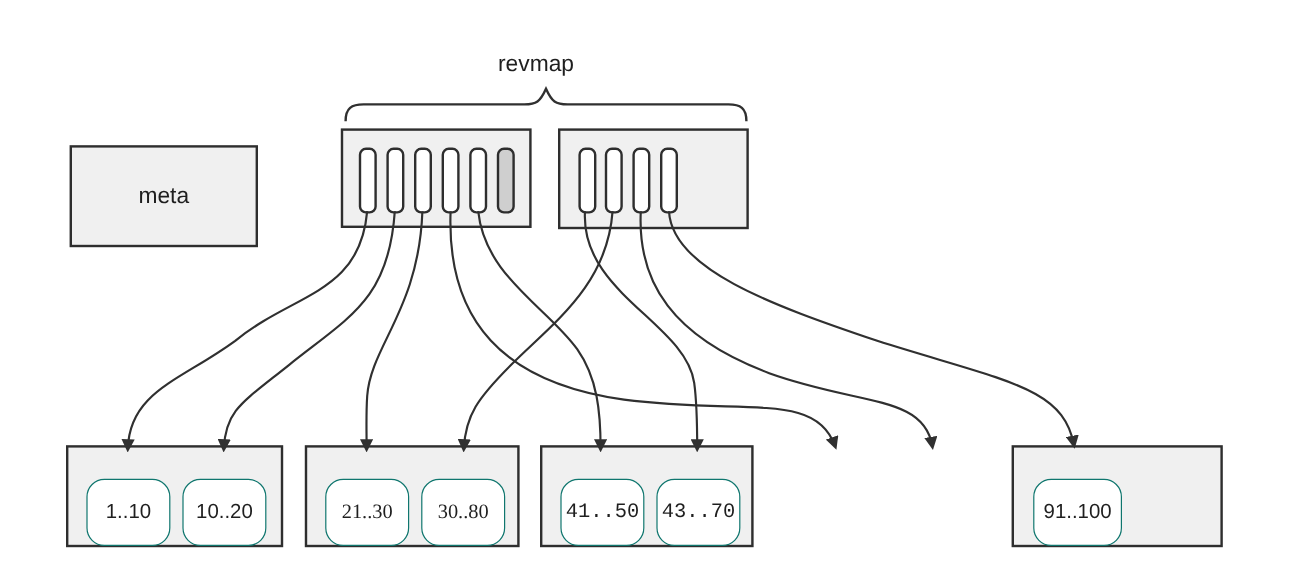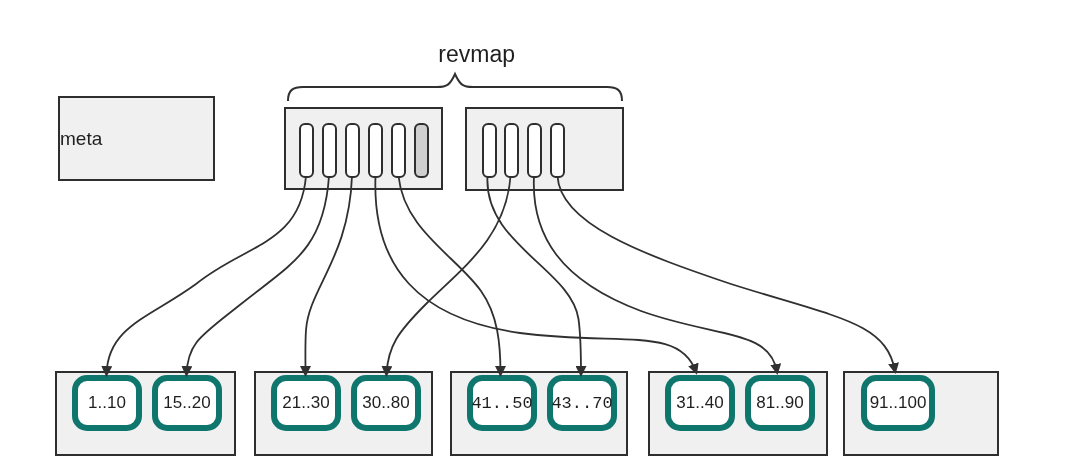--- a/index.html
+++ b/index.html
@@ -12,27 +12,27 @@
     color: #1f1f1f;
     overflow: hidden;
   }
   .box {
     position: absolute;
     background: #f0f0f0;
     border: 2px solid #2e2e2e;
     box-sizing: border-box;
   }
   #meta-box {
-    left: 58px; top: 96px; width: 157px; height: 85px;
-    display: flex; align-items: center; 
+    left: 58px; top: 121px; width: 157px; height: 85px;
+    display: flex; align-items: center; justify-content: center;
     font-size: 19px;
   }
   #revmap-title {
-    position: absolute; left: 395px; top: 43px; width: 120px;
-    text-align: right; font-size: 23px; line-height: 22px;
+    position: absolute; left: 415px; top: 43px; width: 120px;
+    text-align: left; font-size: 19px; line-height: 22px;
   }
   .revmap-page { }
   #revmap-page-1 { left: 284px; top: 107px; width: 159px; height: 83px; }
   #revmap-page-2 { left: 465px; top: 107px; width: 159px; height: 84px; }
   .slot {
     position: absolute;
     top: 14px; width: 15px; height: 55px;
     background: #ffffff;
     border: 2px solid #2e2e2e;
     border-radius: 6px;
@@ -44,29 +44,29 @@
   #revmap-page-1 .slot:nth-child(3) { left: 59px; }
   #revmap-page-1 .slot:nth-child(4) { left: 82px; }
   #revmap-page-1 .slot:nth-child(5) { left: 105px; }
   #revmap-page-1 .slot:nth-child(6) { left: 128px; }
   #revmap-page-2 .slot:nth-child(1) { left: 15px; }
   #revmap-page-2 .slot:nth-child(2) { left: 37px; }
   #revmap-page-2 .slot:nth-child(3) { left: 60px; }
   #revmap-page-2 .slot:nth-child(4) { left: 83px; }
   .file-box { top: 371px; height: 85px; }
   #file-1 { left: 55px;  width: 181px; }
-  #file-2 { left: 254px; width: 179px; }
+  #file-2 { left: 254px; width: 179px; font-family: Liberation Serif, serif; }
   #file-3 { left: 450px; width: 178px; font-family: Liberation Mono, monospace; }
   #file-4 { left: 648px; width: 180px; }
-  #file-5 { left: 843px; width: 156px; }
+  #file-5 { left: 843px; width: 176px; }
   .chunk {
     position: absolute;
-    top: 2px; width: 70px; height: 56px;
+    top: 26px; width: 70px; height: 56px;
     background: #ffffff;
-    border: 6px solid #0f766e;
+    border: 1px solid #0f766e;
     border-radius: 15px;
     box-sizing: border-box;
     display: flex; align-items: center; justify-content: center;
     font-size: 17px;
   }
   .chunk.pos-1 { left: 15px; }
   .chunk.pos-2 { left: 95px; }
   #file-5 .chunk.pos-1 { left: 16px; width: 74px; }
   #overlay {
     position: absolute; left: 0; top: 0; width: 1082px; height: 476px;
@@ -98,21 +98,21 @@
     <div class="slot"></div>
     <div class="slot"></div>
     <div class="slot"></div>
   </div>
 
   <div class="box file-box" id="file-1">
     <div class="chunk pos-1">
       <span>1..10</span>
     </div>
     <div class="chunk pos-2">
-      <span>15..20</span>
+      <span>10..20</span>
     </div>
   </div>
 
   <div class="box file-box" id="file-2">
     <div class="chunk pos-1">
       <span>21..30</span>
     </div>
     <div class="chunk pos-2">
       <span>30..80</span>
     </div>
@@ -120,28 +120,20 @@
 
   <div class="box file-box" id="file-3">
     <div class="chunk pos-1">
       <span>41..50</span>
     </div>
     <div class="chunk pos-2">
       <span>43..70</span>
     </div>
   </div>
 
-  <div class="box file-box" id="file-4">
-    <div class="chunk pos-1">
-      <span>31..40</span>
-    </div>
-    <div class="chunk pos-2">
-      <span>81..90</span>
-    </div>
-  </div>
 
   <div class="box file-box" id="file-5">
     <div class="chunk pos-1">
       <span>91..100</span>
     </div>
   </div>
 
   <svg id="overlay" viewBox="0 0 1082 476" xmlns="http://www.w3.org/2000/svg">
     <defs>
       <marker id="arrow" viewBox="0 0 11 11" refX="8" refY="5.5" markerWidth="11" markerHeight="11" markerUnits="userSpaceOnUse" orient="auto">

